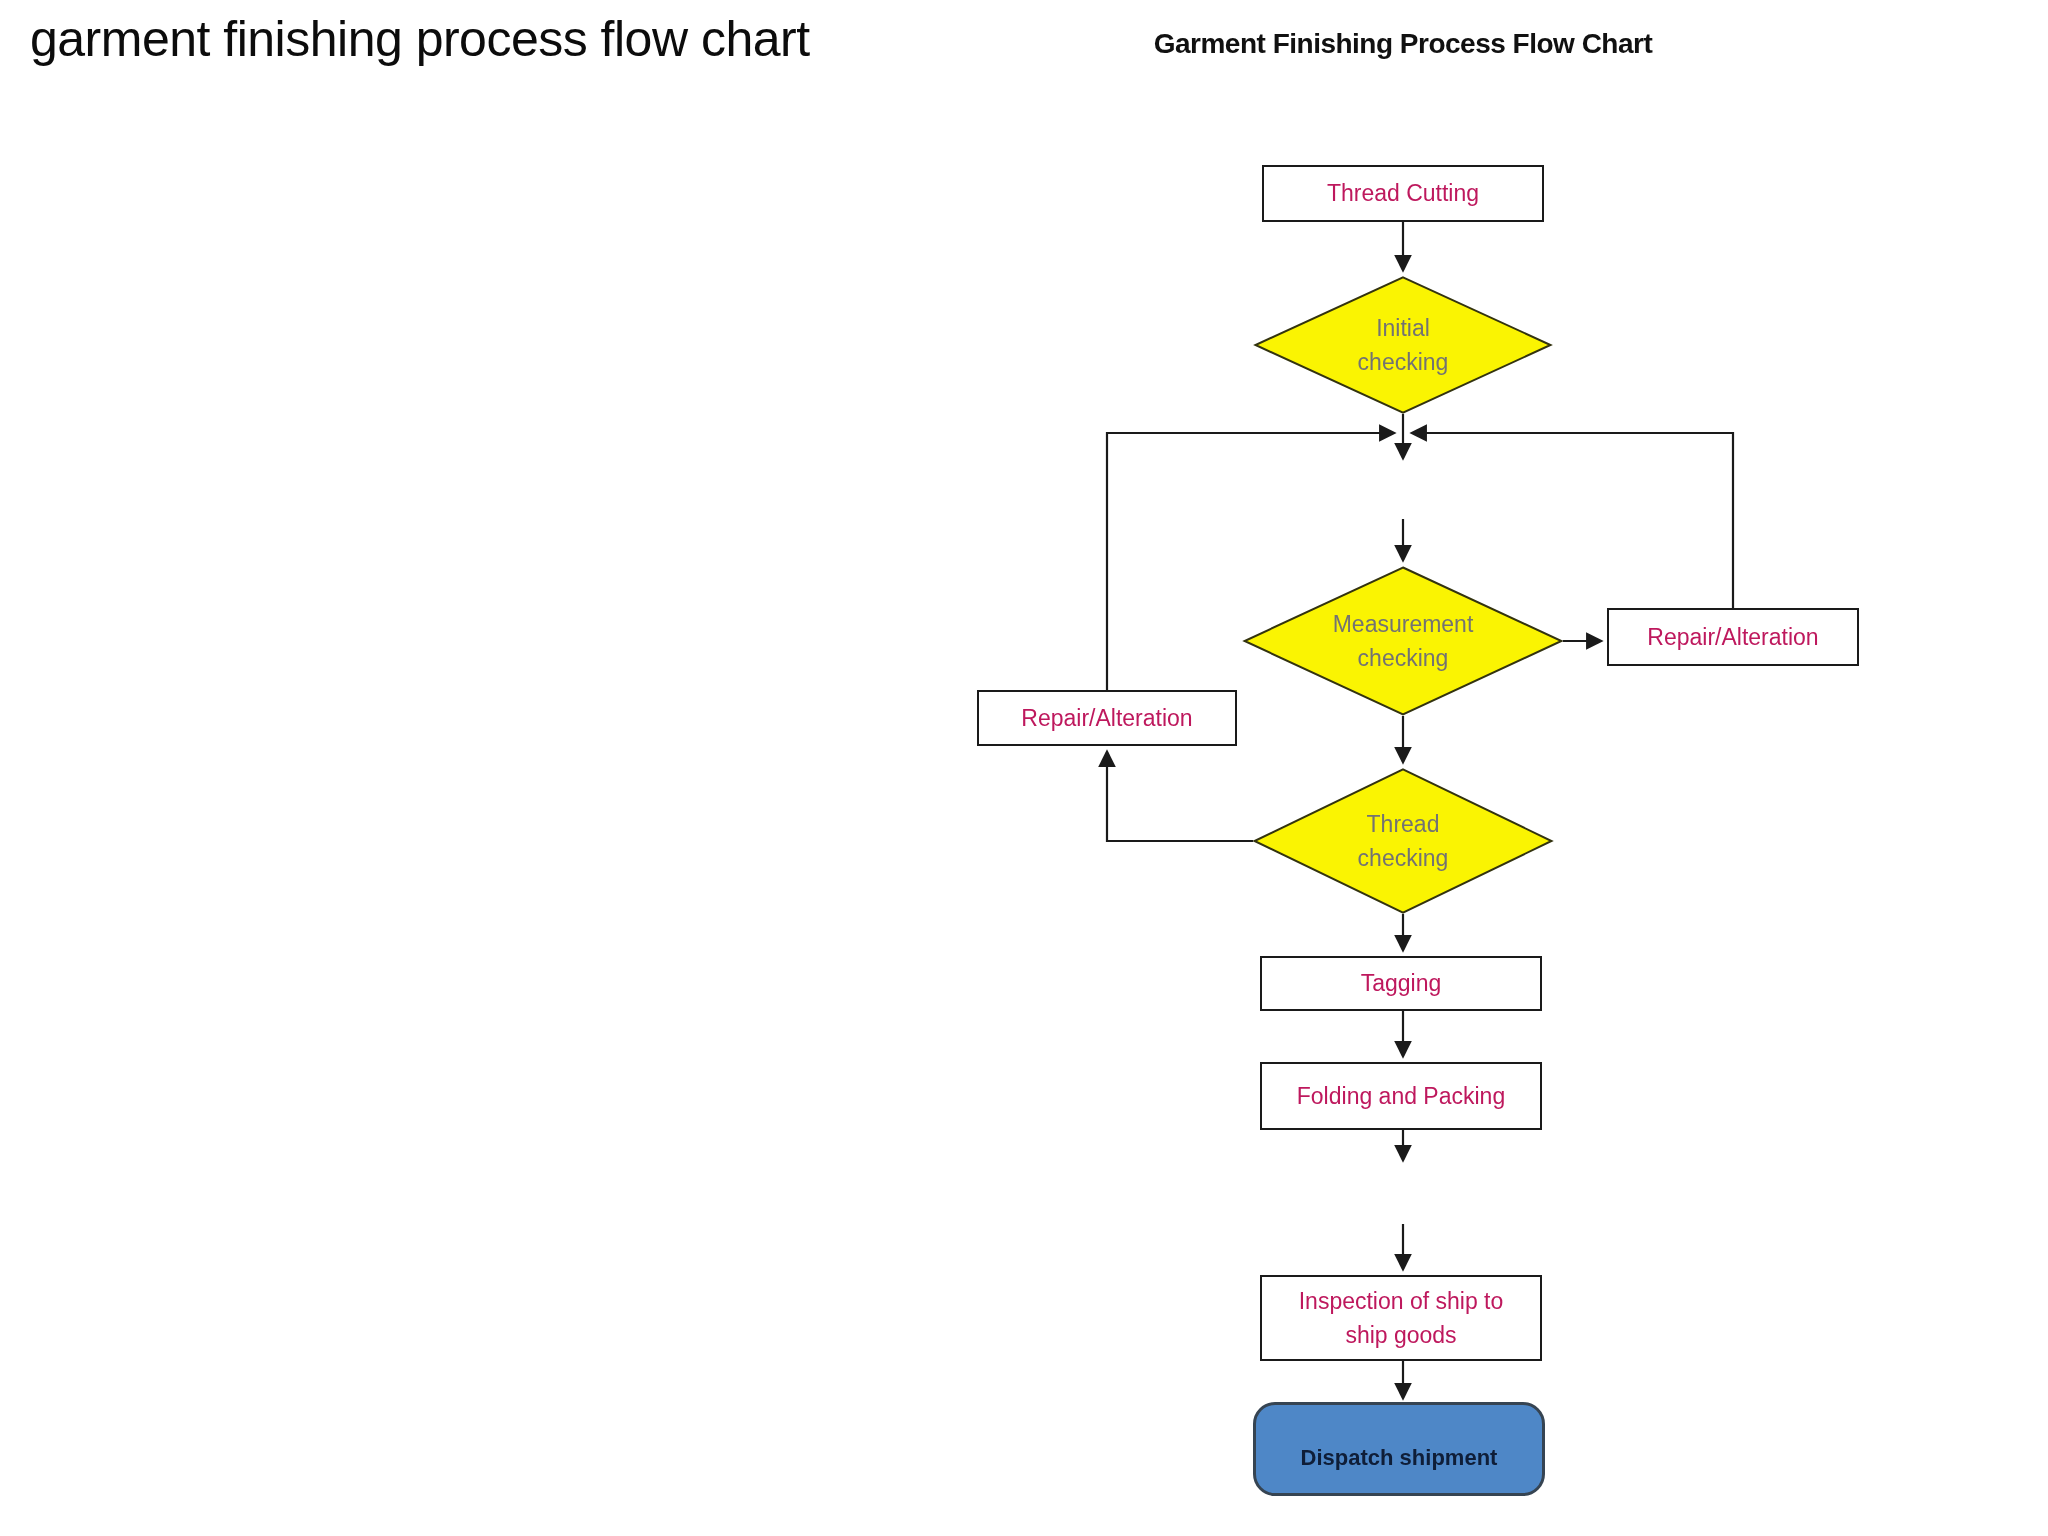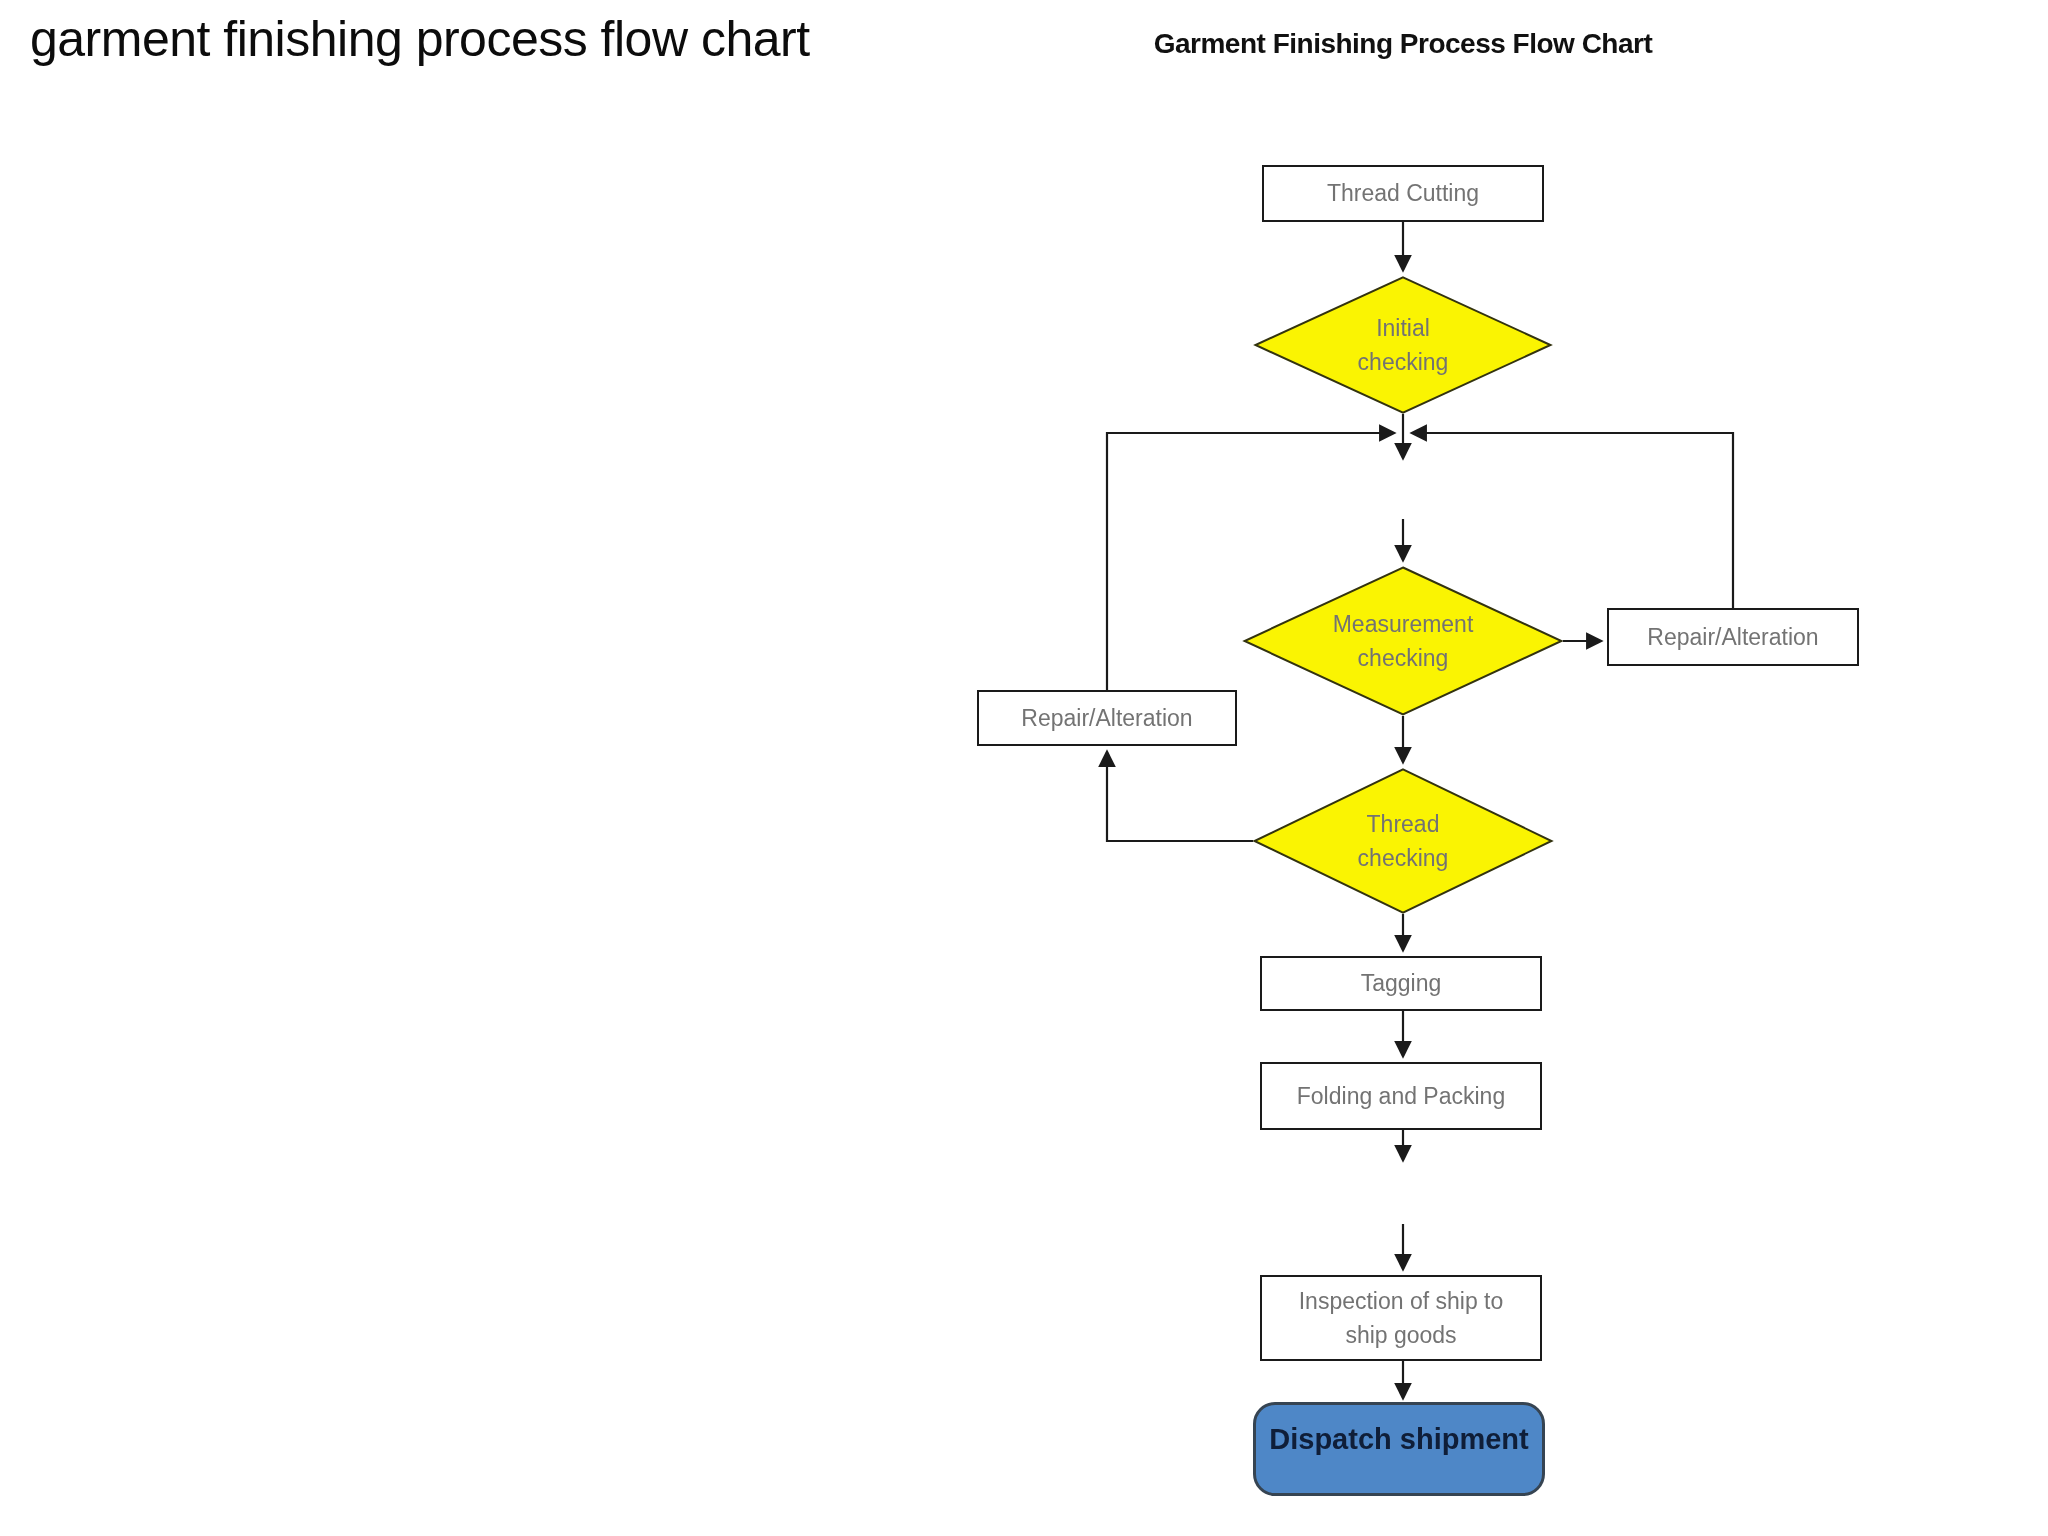--- a/index.html
+++ b/index.html
@@ -42,34 +42,34 @@
     box-sizing: border-box;
     display: flex;
     align-items: center;
     justify-content: center;
     text-align: center;
   }
   .process {
     background: #ffffff;
     border: 2px solid #1a1a1a;
     font-size: 23px;
-    color: #737373;
+    color: #be185d;
   }
   .process.multiline {
     flex-direction: column;
     line-height: 1.5;
   }
   .terminator {
     background: #4e87c7;
     border: 3px solid #364452;
     border-radius: 22px;
-    font-size: 29px;
+    font-size: 22px;
     font-weight: bold;
     color: #0f1e38;
-    align-items: flex-start;
+    align-items: center;
     padding-top: 18px;
   }
   .diamond { position: absolute; }
   .diamond svg.dshape {
     position: absolute;
     left: 0; top: 0;
     width: 100%; height: 100%;
     overflow: visible;
   }
   .diamond .dshape polygon {

